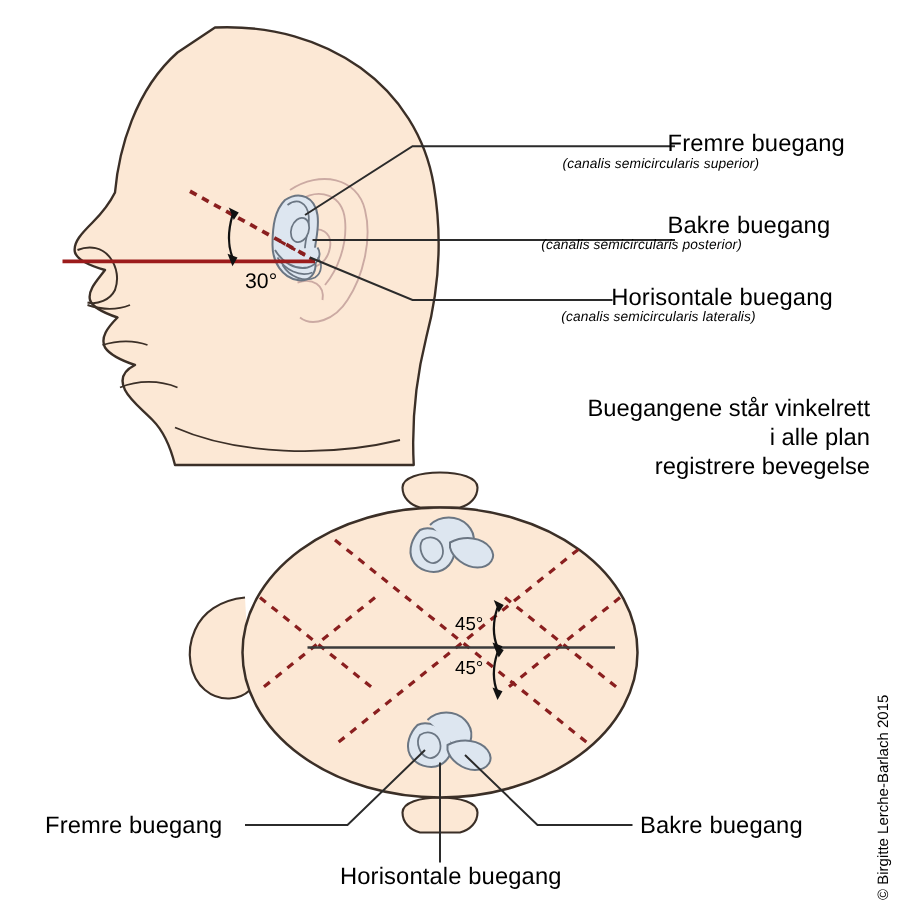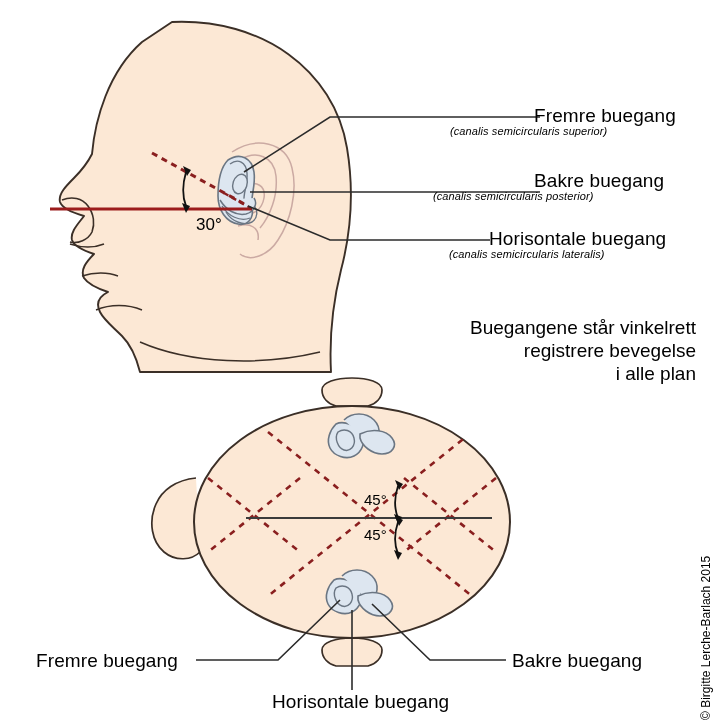--- a/index.html
+++ b/index.html
@@ -215,22 +215,22 @@
 
   <div class="lbl lbl-main" style="left:489px;top:228px;">Horisontale buegang</div>
   <div class="lbl lbl-sub" style="left:449px;top:248px;">(canalis semicircularis lateralis)</div>
 
   <div class="ang" style="left:196px;top:191px;margin-top:24px;">30°</div>
   <div class="ang ang45" style="left:364px;top:491px;">45°</div>
   <div class="ang ang45" style="left:364px;top:526px;">45°</div>
 
   <div class="para" style="left:400px;top:316px;width:296px;">
     <div>Buegangene står vinkelrett</div>
+    <div>i alle plan</div>
     <div>registrere bevegelse</div>
-    <div>i alle plan</div>
   </div>
 
   <div class="lbl lbl-main" style="left:36px;top:650px;">Fremre buegang</div>
   <div class="lbl lbl-main" style="left:512px;top:650px;">Bakre buegang</div>
   <div class="lbl lbl-main" style="left:272px;top:691px;">Horisontale buegang</div>
 
   <div class="copywrap">
     <span>© Birgitte Lerche-Barlach 2015</span>
   </div>
 

